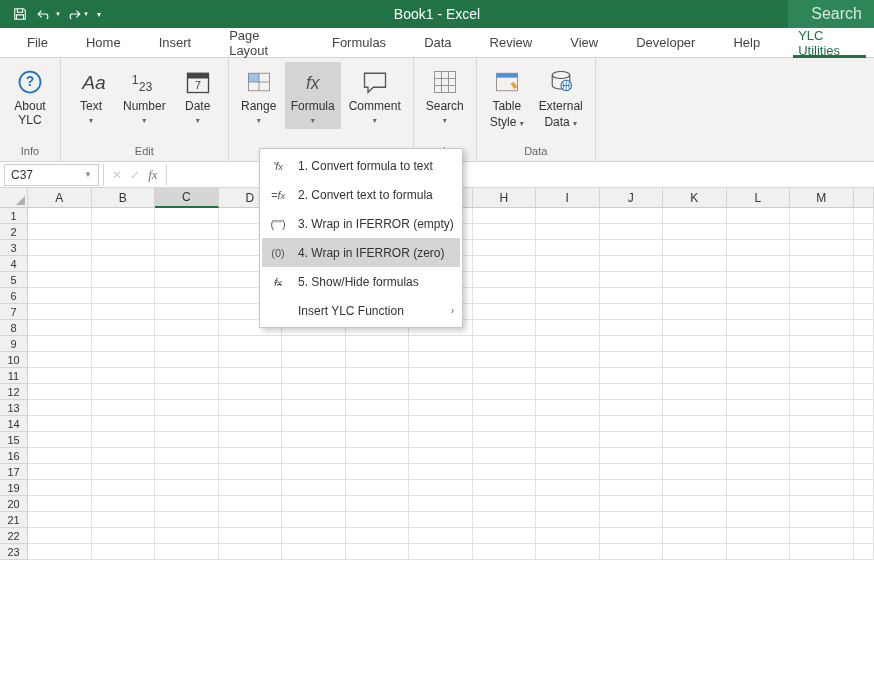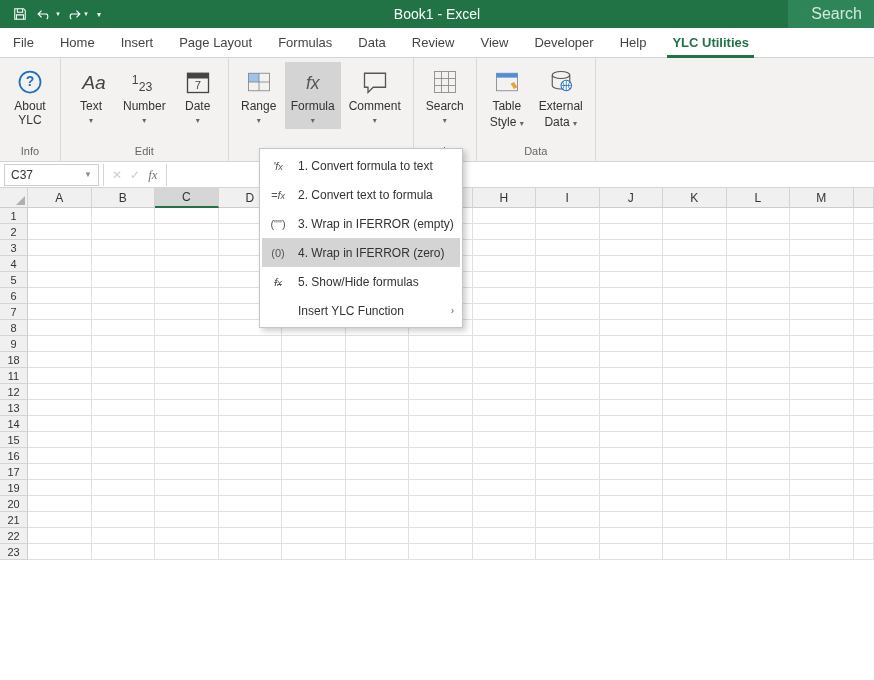--- a/index.html
+++ b/index.html
@@ -7,23 +7,23 @@
 
 
 .titlebar { background: #217346; height: 28px; display: flex; align-items: center; color: #fff; position: relative; }
 .qat { display: flex; align-items: center; gap: 4px; padding-left: 8px; }
 .qat-btn { width: 24px; height: 24px; display: flex; align-items: center; justify-content: center; color: #fff; }
 .title-text { position: absolute; left: 50%; transform: translateX(-50%); color: #fff; font-size: 14px; }
 .searchbox { margin-left: auto; background: #2e8557; display: flex; align-items: center; padding: 0 12px; height: 28px; width: 86px; gap: 10px; }
 .searchbox span { color: #d4e9dd; font-size: 16px; }
 
 
-.tabs { height: 30px; display: flex; align-items: center; background: #fff; border-bottom: 1px solid #d4d4d4; gap: 0; }
+.tabs { height: 30px; display: flex; align-items: center; background: #fff; border-bottom: 1px solid #d4d4d4; padding-left: 14px; gap: 12px; }
 .tab { padding: 0 13px; height: 30px; display: flex; align-items: center; font-size: 13px; color: #444; cursor: pointer; }
-.tab.active { color: #217346; font-weight: 700; position: relative; }
+.tab.active { color: #217346; font-weight: 400; position: relative; }
 .tab.active::after { content: ""; position: absolute; left: 8px; right: 8px; bottom: 0; height: 3px; background: #217346; }
 
 
 .ribbon { height: 104px; background: #f3f2f1; border-bottom: 1px solid #d4d4d4; display: flex; position: relative; }
 .group { display: flex; flex-direction: column; align-items: center; border-right: 1px solid #d9d9d9; padding: 4px 6px 2px; }
 .group-items { display: flex; gap: 2px; }
 .group-label { font-size: 11px; color: #666; margin-top: auto; padding-bottom: 2px; }
 .rbtn { display: flex; flex-direction: column; align-items: center; justify-content: flex-start; padding: 4px 6px; min-width: 44px; cursor: pointer; gap: 2px; text-align: center; }
 .rbtn-lg { min-width: 48px; }
 .rbtn.pressed { background: #d4d4d4; }
@@ -455,21 +455,21 @@
         <div class="cell"></div>
         <div class="cell"></div>
         <div class="cell"></div>
         <div class="cell"></div>
         <div class="cell"></div>
         <div class="cell"></div>
         <div class="cell"></div>
         <div class="cell" style="width: 20px;"></div>
       </div>
       <div class="row">
-        <div class="rh">18</div>
+        <div class="rh">10</div>
         <div class="cell"></div>
         <div class="cell"></div>
         <div class="cell"></div>
         <div class="cell"></div>
         <div class="cell"></div>
         <div class="cell"></div>
         <div class="cell"></div>
         <div class="cell"></div>
         <div class="cell"></div>
         <div class="cell"></div>

